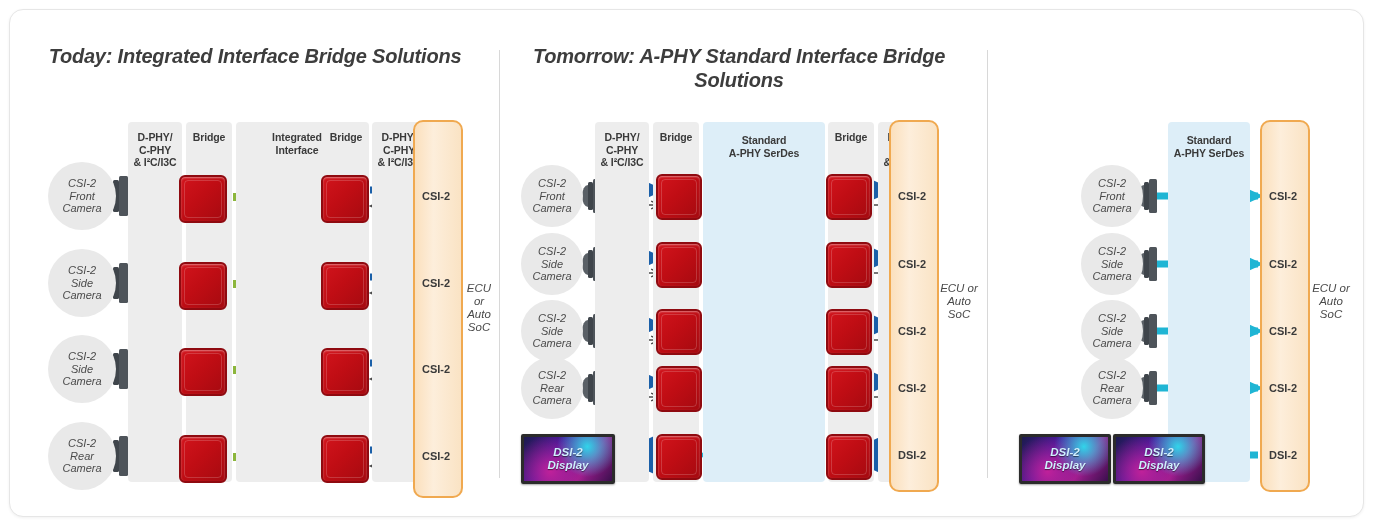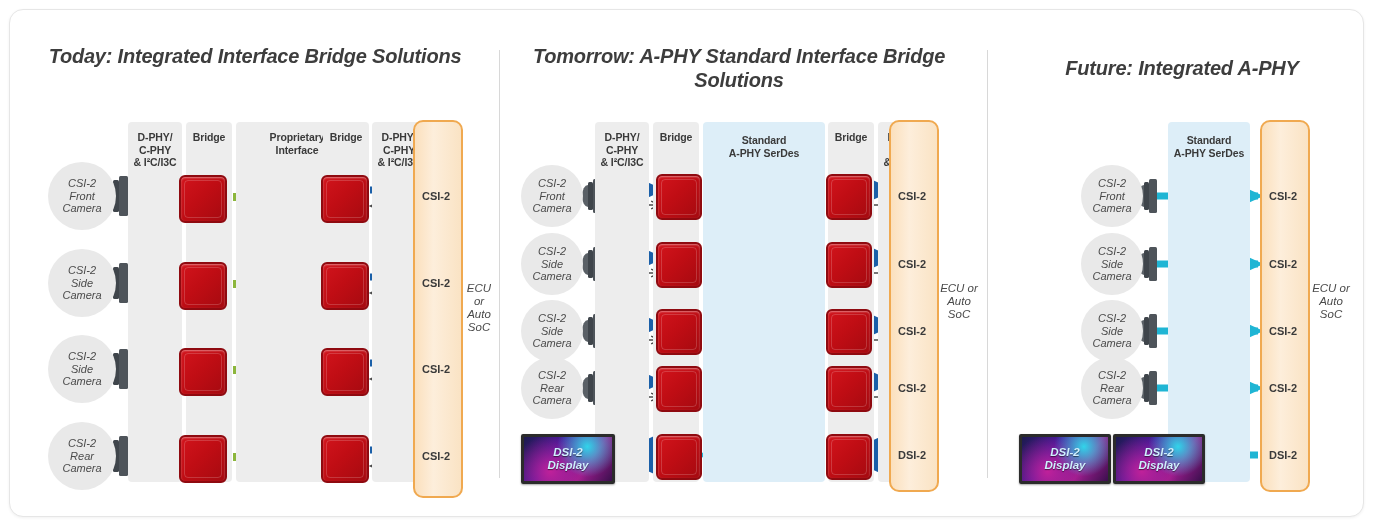--- a/index.html
+++ b/index.html
@@ -310,21 +310,21 @@
 
       <div class="band gray" style="left:118px;top:112px;width:54px;height:360px;"></div>
       <div class="bandlabel" style="left:114px;top:121px;width:62px;white-space:pre-line;">D-PHY/
 C-PHY
 &amp; I²C/I3C</div>
 
       <div class="band gray" style="left:176px;top:112px;width:46px;height:360px;"></div>
       <div class="bandlabel" style="left:172px;top:121px;width:54px;white-space:pre-line;">Bridge</div>
 
       <div class="band gray" style="left:226px;top:112px;width:122px;height:360px;"></div>
-      <div class="bandlabel" style="left:226px;top:121px;width:122px;white-space:pre-line;">Proprietary
+      <div class="bandlabel" style="left:226px;top:121px;width:122px;white-space:pre-line;">Integrated
 Interface</div>
 
       <div class="band gray" style="left:313px;top:112px;width:46px;height:360px;"></div>
       <div class="bandlabel" style="left:309px;top:121px;width:54px;white-space:pre-line;">Bridge</div>
 
       <div class="band gray" style="left:362px;top:112px;width:54px;height:360px;"></div>
       <div class="bandlabel" style="left:358px;top:121px;width:62px;white-space:pre-line;">D-PHY/
 C-PHY
 &amp; I²C/I3C</div>
 
@@ -436,21 +436,20 @@
       <div class="ecuport" style="left:390px;top:248px;width:46px;">CSI-2</div>
       <div class="ecuport" style="left:390px;top:315px;width:46px;">CSI-2</div>
       <div class="ecuport" style="left:390px;top:372px;width:46px;">CSI-2</div>
       <div class="ecuport" style="left:390px;top:439px;width:46px;">DSI-2</div>
       <div class="ecucap" style="left:440px;top:272px;width:40px;">ECU or
 Auto
 SoC</div>
     </div>
 
     <div class="panel" style="left:977px;width:398px;">
-      <div class="ptitle" style="left:10px;top:46px;width:370px;">Future: Integrated A-PHY</div>
 
       <div class="band blue" style="left:181px;top:112px;width:82px;height:360px;"></div>
       <div class="bandlabel" style="left:178px;top:124px;width:88px;white-space:pre-line;">Standard
 A-PHY SerDes</div>
 
       <div class="cambubble" style="left:94px;top:155px;width:62px;height:62px;">
         <span>CSI-2
 Front
 Camera</span>
       </div>

